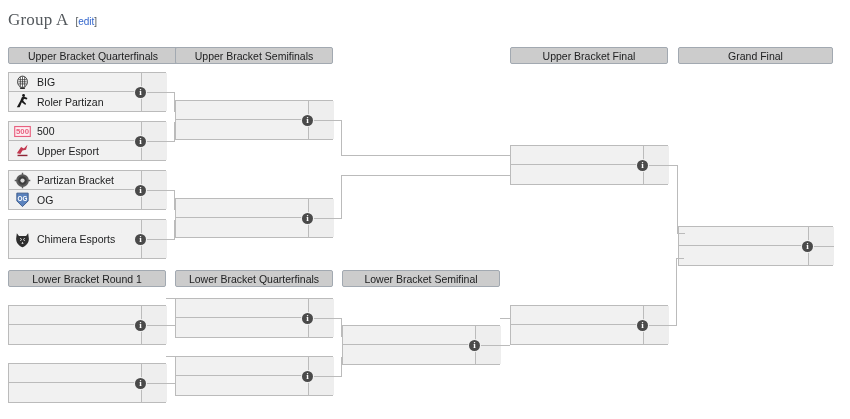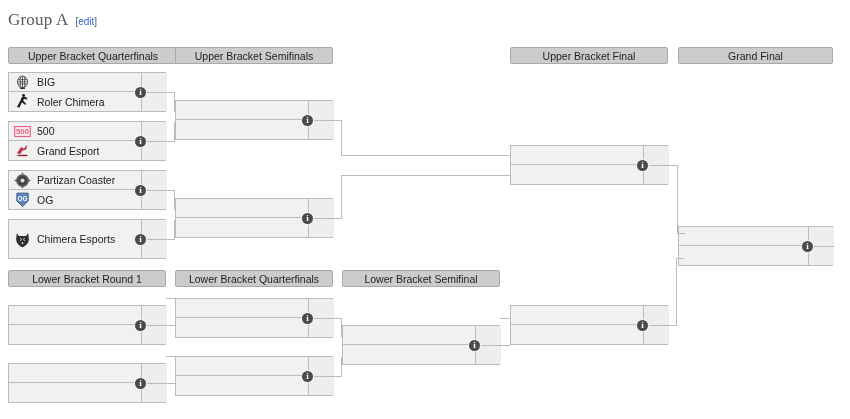--- a/index.html
+++ b/index.html
@@ -128,21 +128,21 @@
       </span>
       <span class="tname">BIG</span>
     </div>
     <div class="opp">
       <span class="logo">
         <svg class="lg" viewBox="0 0 24 24">
             <path d="M4 20l5-9 2-5 3-1 5 2-1 2-4-1-1 3 4 4-1 2-5-4-3 7z" fill="#1a1a1a"></path>
             <circle cx="13.5" cy="3.5" r="2" fill="#1a1a1a"></circle>
           </svg>
       </span>
-      <span class="tname">Roler Chimera</span>
+      <span class="tname">Roler Partizan</span>
     </div>
     <div class="scorecol" style="left:132px;width:26px;">
         <div class="sdiv"></div>
       </div>
     <div class="infoicon" style="left:126px;top:14px;">i</div>
   </div>
 
   <div class="match" style="left:8px;top:121px;width:158px;height:40px;">
     <div class="opp top">
       <span class="logo">
@@ -153,39 +153,39 @@
       </span>
       <span class="tname">500</span>
     </div>
     <div class="opp">
       <span class="logo">
         <svg class="lg" viewBox="0 0 24 24">
             <path d="M4 16l6-9 4 2 5-5-2 7-5 1-3 5z" fill="#c2384f"></path>
             <path d="M5 18h14v2H5z" fill="#8d2536"></path>
           </svg>
       </span>
-      <span class="tname">Grand Esport</span>
+      <span class="tname">Upper Esport</span>
     </div>
     <div class="scorecol" style="left:132px;width:26px;">
         <div class="sdiv"></div>
       </div>
     <div class="infoicon" style="left:126px;top:14px;">i</div>
   </div>
 
   <div class="match" style="left:8px;top:170px;width:158px;height:40px;">
     <div class="opp top">
       <span class="logo">
         <svg class="lg" viewBox="0 0 24 24">
             <circle cx="12" cy="12" r="9" fill="#5a5a5a"></circle>
             <circle cx="12" cy="12" r="6" fill="#3d3d3d"></circle>
             <circle cx="12" cy="12" r="3" fill="#d8d8d8"></circle>
             <path d="M12 1v4M12 19v4M1 12h4M19 12h4" stroke="#5a5a5a" stroke-width="2"></path>
           </svg>
       </span>
-      <span class="tname">Partizan Coaster</span>
+      <span class="tname">Partizan Bracket</span>
     </div>
     <div class="opp">
       <span class="logo">
         <svg class="lg" viewBox="0 0 24 24">
             <path d="M4 3h16v11l-8 8-8-8z" fill="#5a82bd" stroke="#2f4f82" stroke-width="1.2"></path>
             <text x="12" y="14" font-family="Liberation Sans, sans-serif" font-size="9" font-weight="bold" fill="#ffffff" text-anchor="middle">OG</text>
           </svg>
       </span>
       <span class="tname">OG</span>
     </div>

